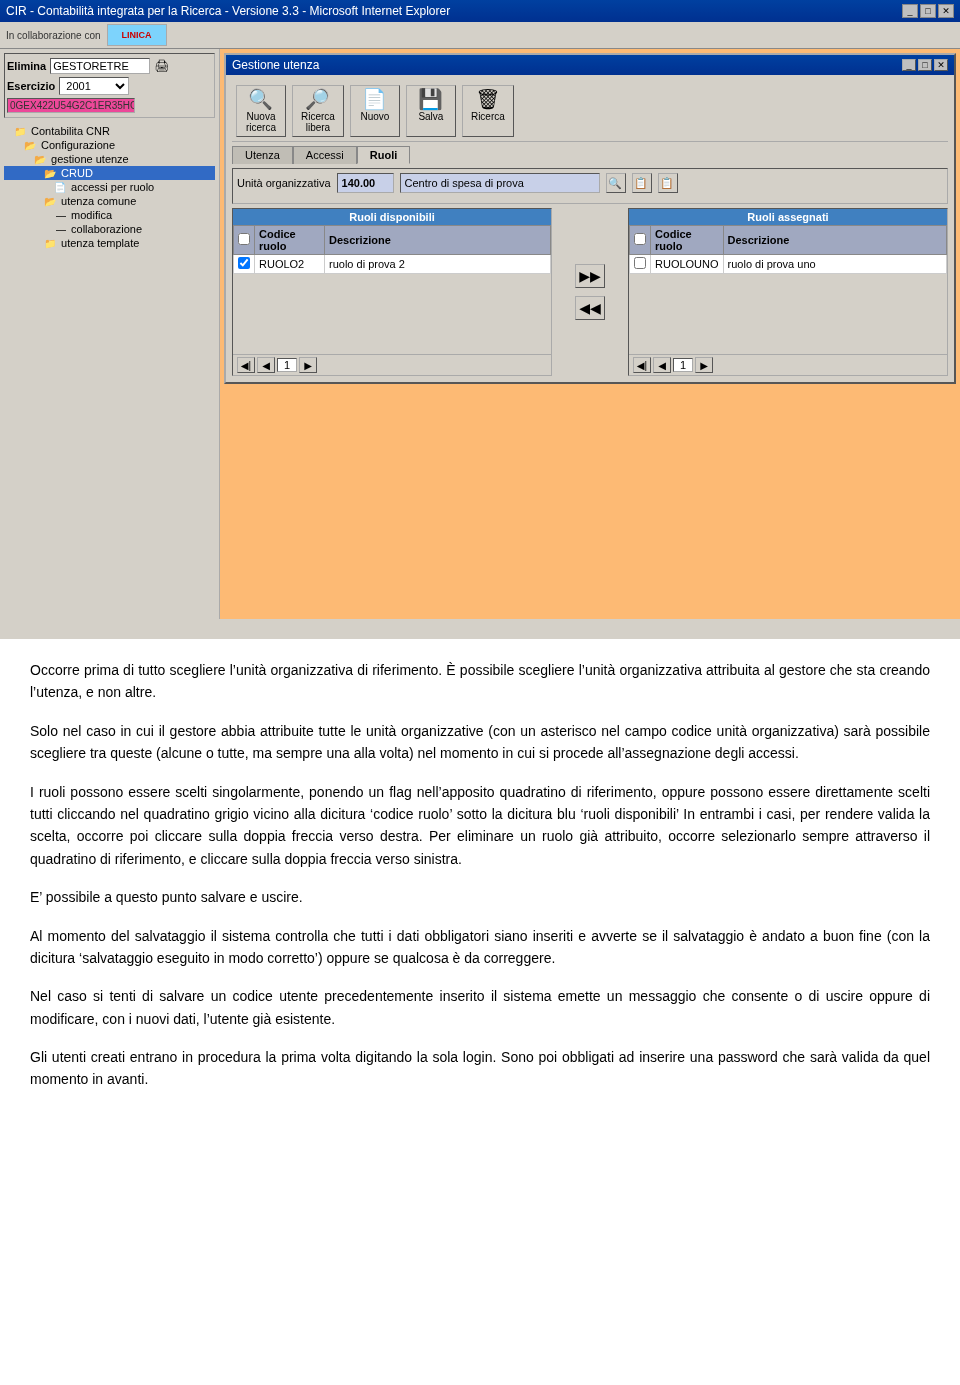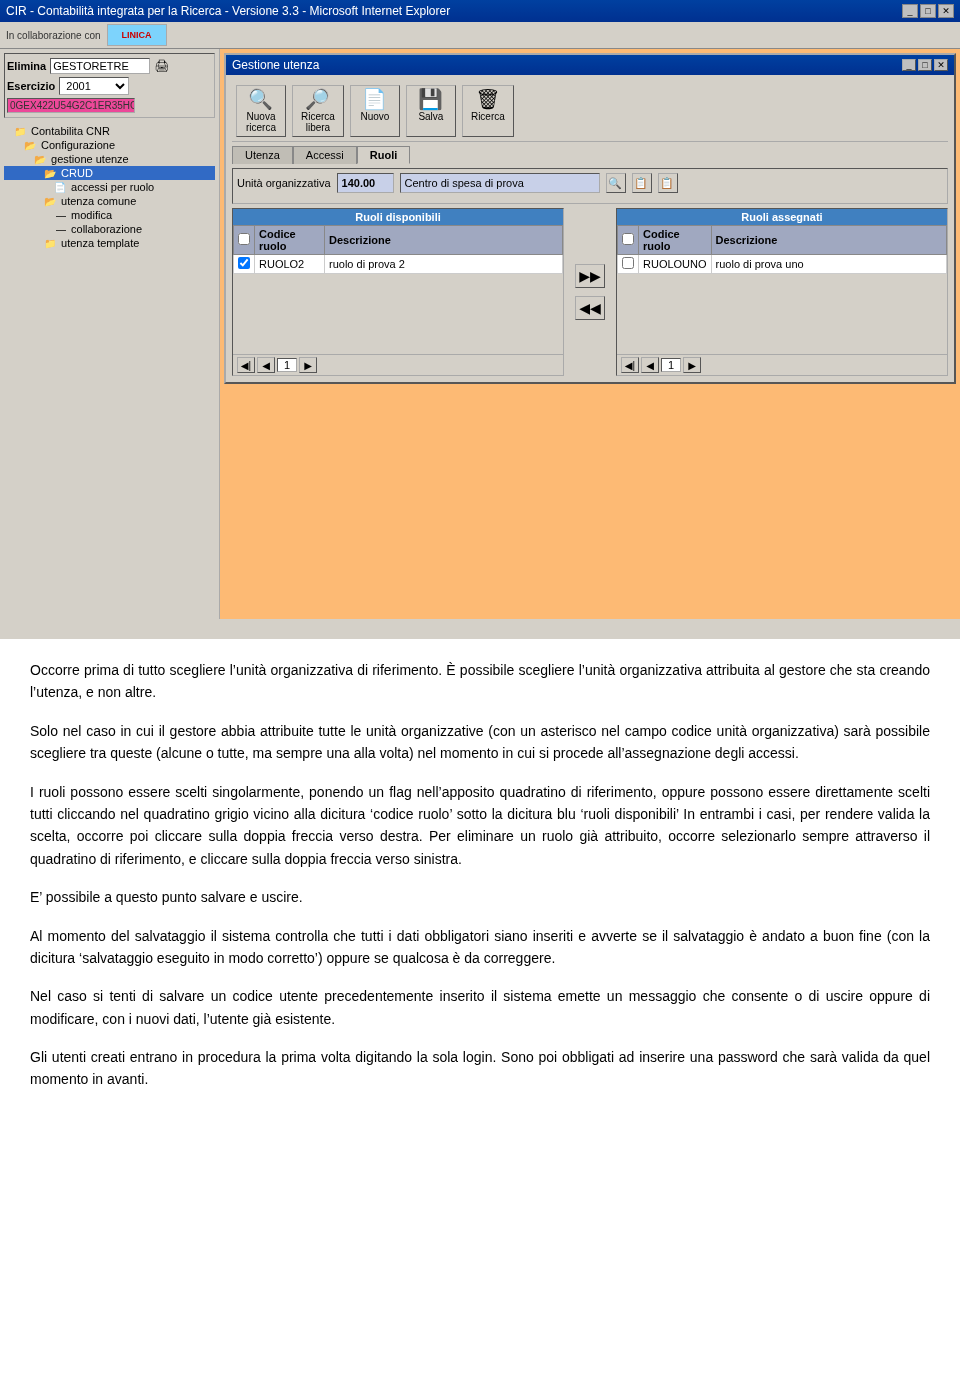--- a/index.html
+++ b/index.html
@@ -237,21 +237,21 @@
       cursor: pointer;
       font-size: 11px;
       display: flex;
       align-items: center;
       justify-content: center;
     }
 
     
     .panels-row {
       display: flex;
-      gap: 6px;
+      gap: 18px;
     }
     .panel {
       flex: 1;
       border: 1px inset #aaa;
       background: #d4d0c8;
     }
     .panel-header {
       background: #4080c0;
       color: #fff;
       font-size: 11px;

